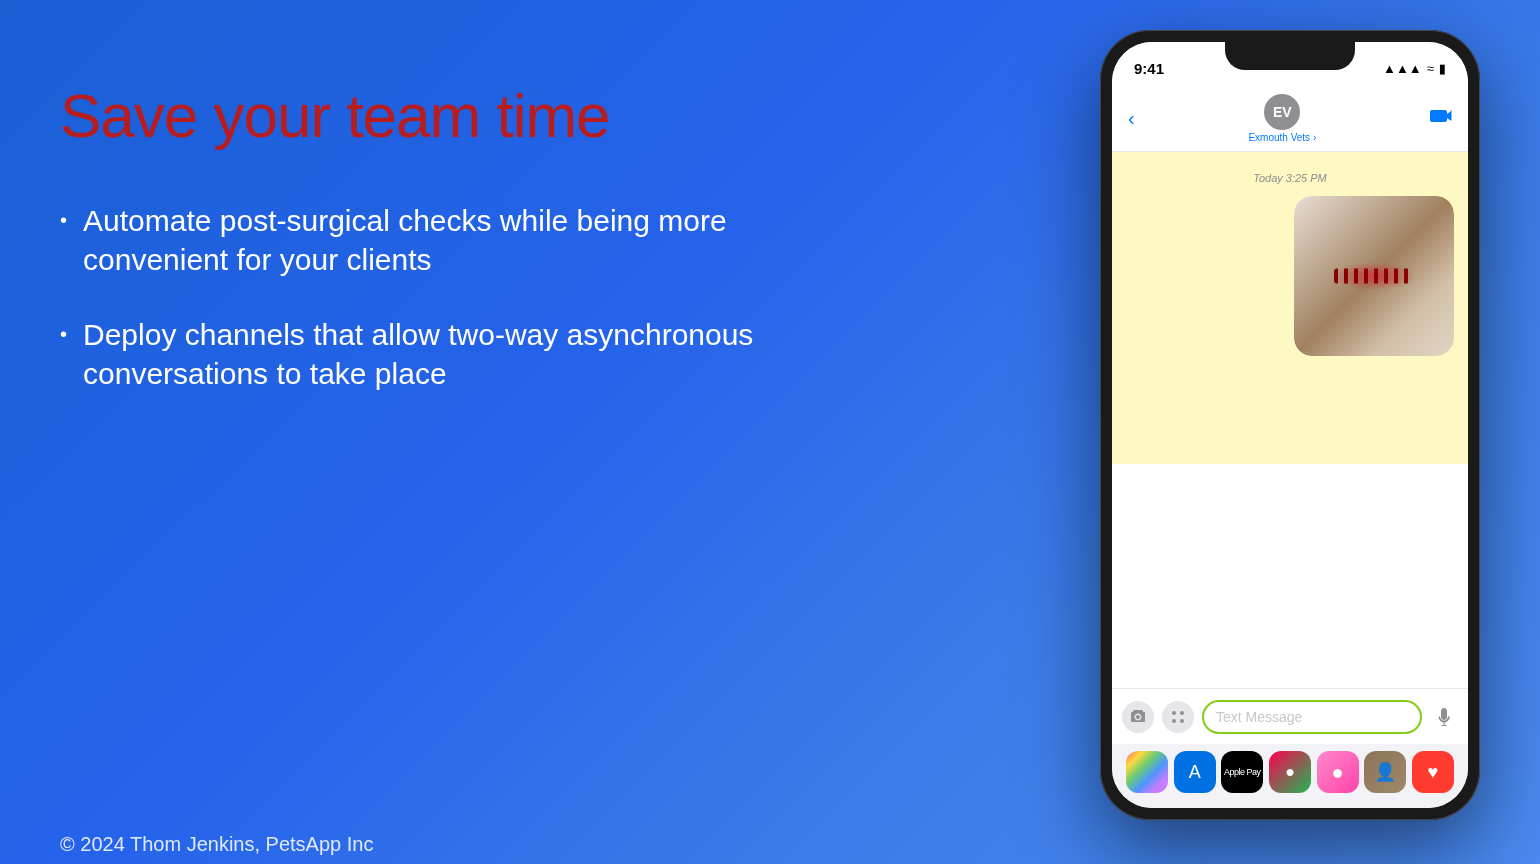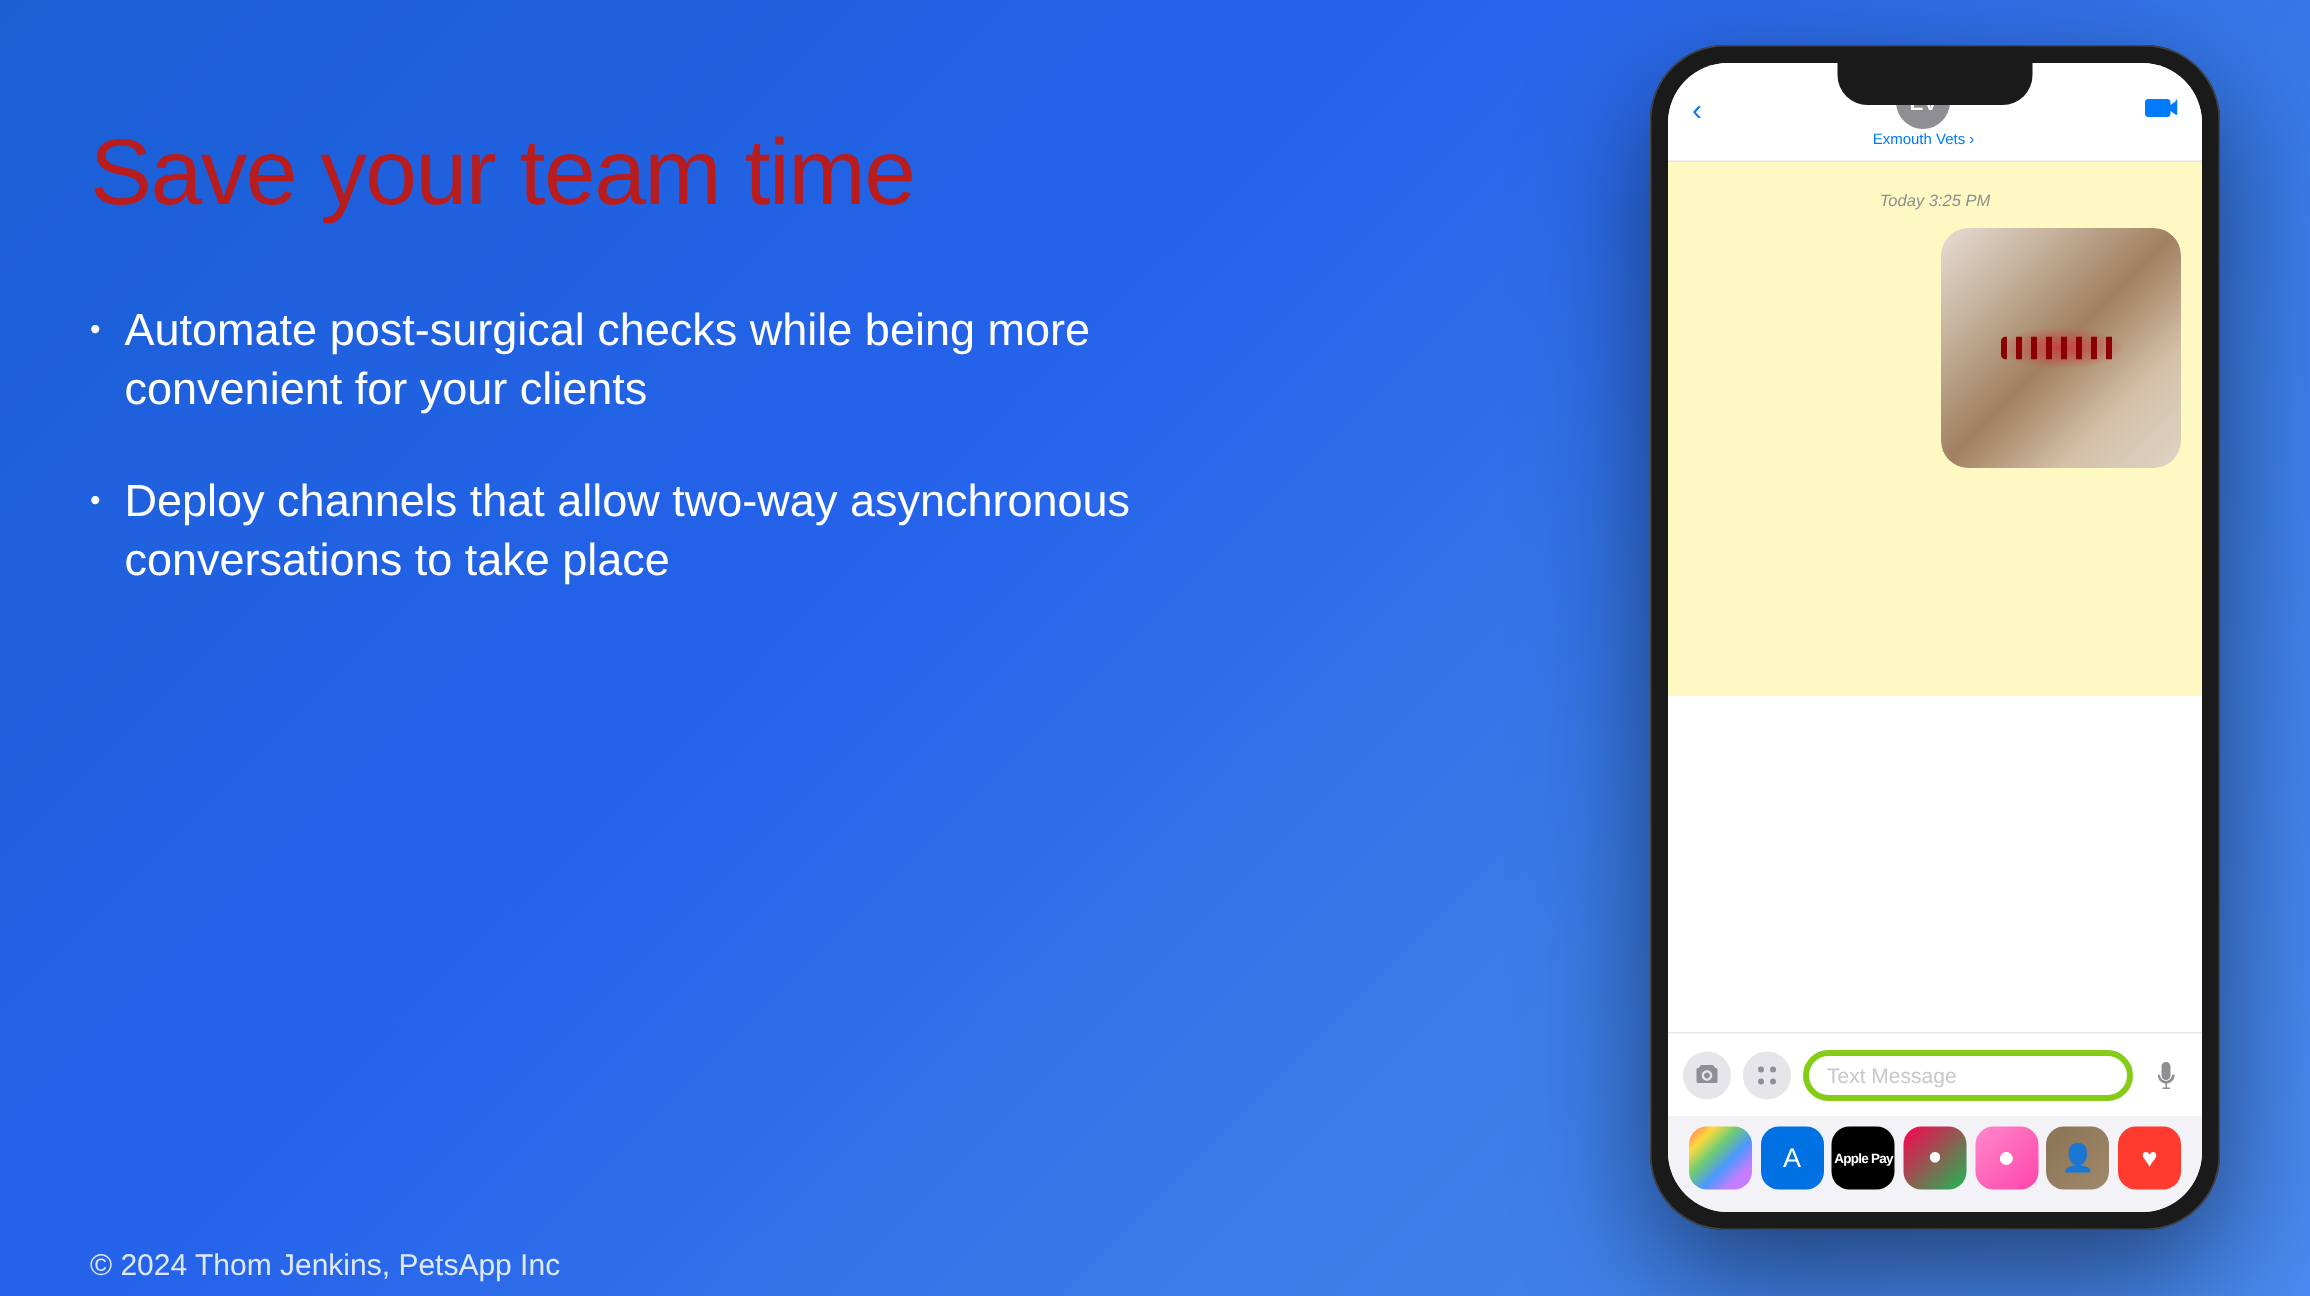--- a/index.html
+++ b/index.html
@@ -281,21 +281,21 @@
       justify-content: center;
       font-size: 14px;
       cursor: pointer;
       flex-shrink: 0;
     }
 
     .input-text-field {
       flex: 1;
       height: 34px;
       border-radius: 17px;
-      border: 4px solid #84cc16;
+      border: 2px solid #84cc16;
       background: white;
       padding: 12px 12px;
       font-size: 14px;
       color: #c7c7cc;
       display: flex;
       align-items: center;
     }
 
     .input-audio-btn {
       width: 28px;
@@ -399,20 +399,28 @@
   <span>© 2024 Thom Jenkins, PetsApp Inc</span>
 </div>
 
 <div class="phone-container">
   <div class="phone-outer">
     <div class="phone-inner">
       <div class="phone-notch"></div>
 
       <div class="phone-content">
 
+        <div class="status-bar">
+          <span class="status-time">9:41</span>
+          <div class="status-icons">
+            <span>▲▲▲</span>
+            <span>≈</span>
+            <span>▮</span>
+          </div>
+        </div>
 
         <div class="nav-bar">
           <span class="nav-back">‹</span>
           <div class="nav-center">
             <div class="nav-avatar">
               <span>EV</span>
             </div>
             <span class="nav-name">Exmouth Vets ›</span>
           </div>
           <span class="nav-video">
@@ -465,21 +473,21 @@
           </div>
         </div>
 
         <div class="app-dock">
           <div class="dock-app dock-app-photos" title="Photos">
           </div>
           <div class="dock-app dock-app-store" title="App Store">
             <span style="font-size:18px;color:white;font-weight:300;">A</span>
           </div>
           <div class="dock-app dock-app-pay">
-            <span style="font-size:9px;color:white;font-weight:700;">Apple Pay</span>
+            <span style="font-size:9px;color:white;font-weight:400;">Apple Pay</span>
           </div>
           <div class="dock-app dock-app-music" style="font-size:16px;">
             ●
           </div>
           <div class="dock-app" style="background: linear-gradient(135deg, #ff88cc, #ff44aa);">
             <span style="font-size:20px;">●</span>
           </div>
           <div class="dock-app dock-app-avatar">
             👤
           </div>

